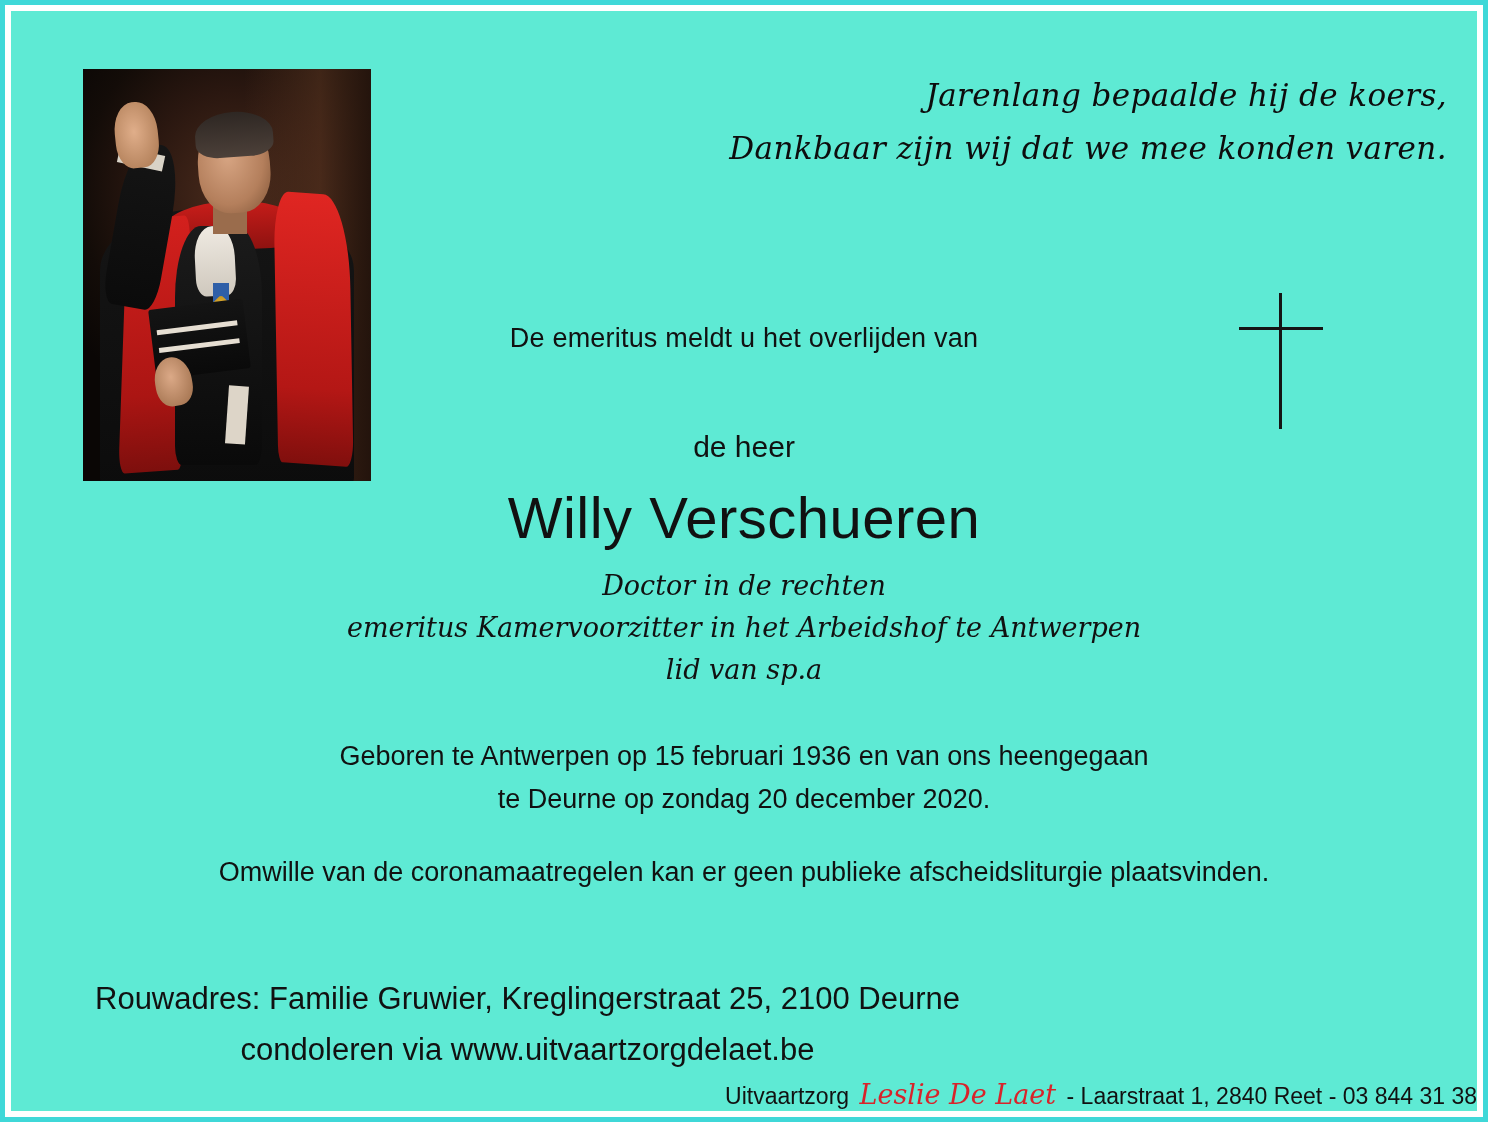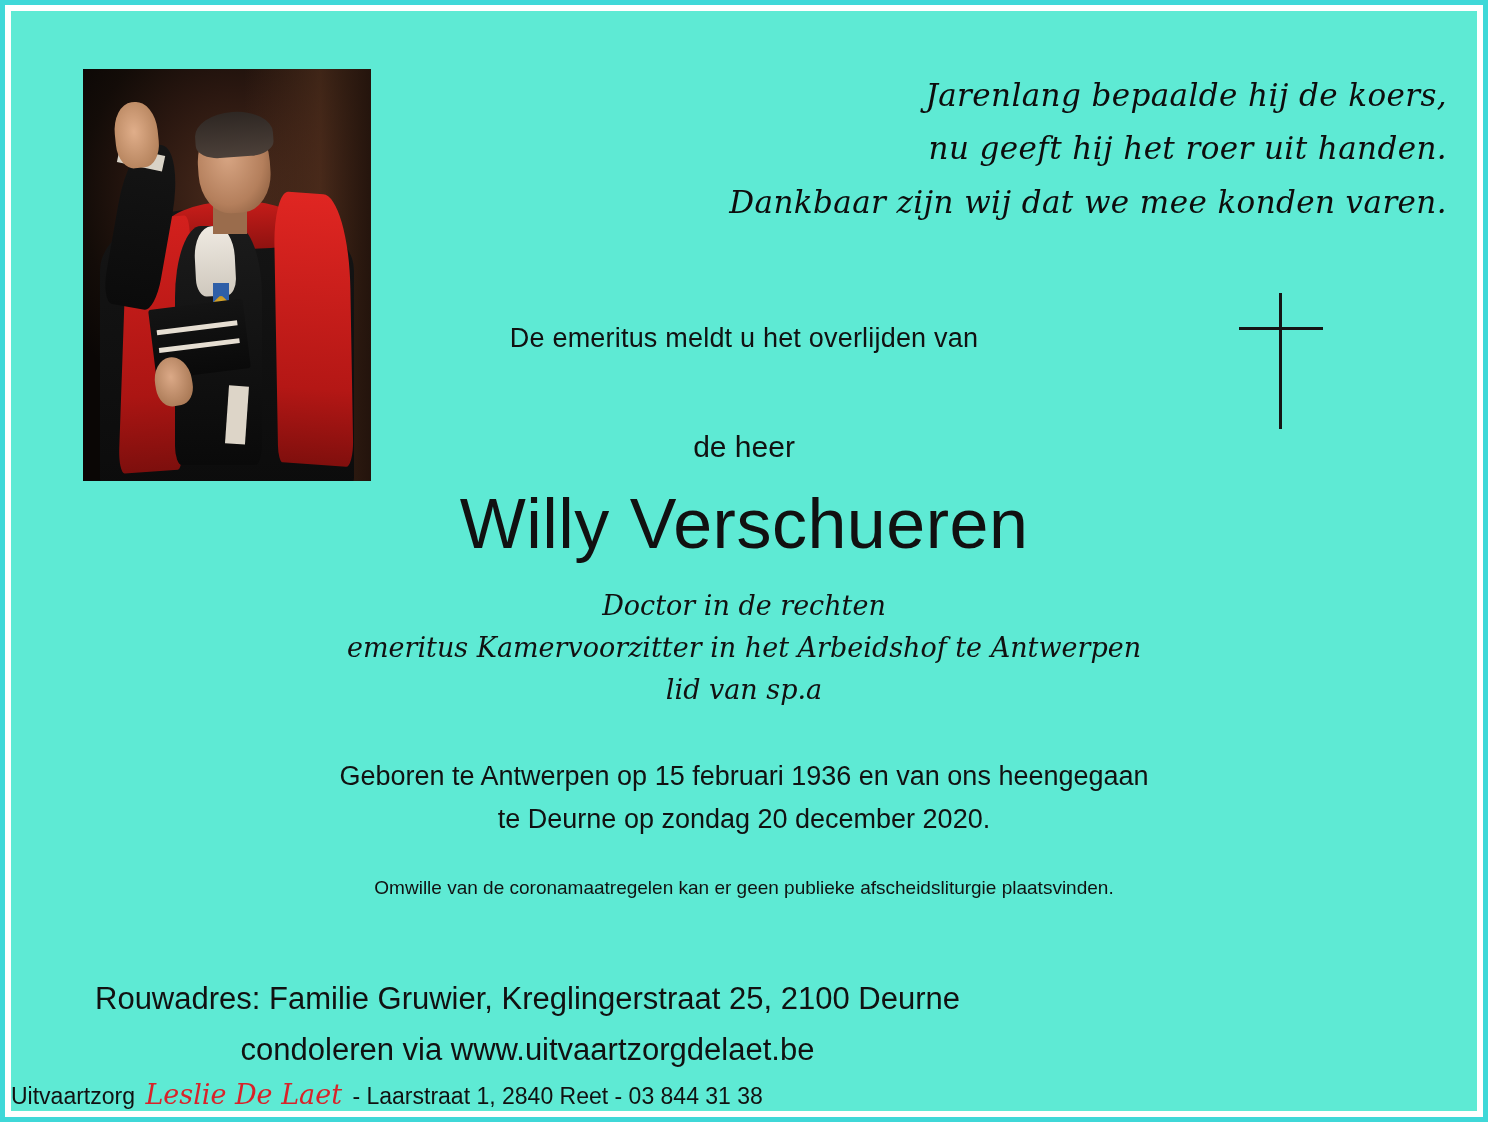--- a/index.html
+++ b/index.html
@@ -284,58 +284,58 @@
   .announce {
     font-size: 27px;
     letter-spacing: 0.2px;
     margin-bottom: 76px;
   }
   .honorific {
     font-size: 30px;
     margin-bottom: 20px;
   }
   .name {
-    font-size: 70px;
+    font-size: 58px;
     letter-spacing: 0.5px;
-    margin-bottom: 21px;
+    margin-bottom: 14px;
     font-weight: 400;
   }
   .titles {
     font-family: "DejaVu Serif", serif;
     font-style: italic;
     font-size: 27px;
     line-height: 1.55;
     margin-bottom: 44px;
   }
   .dates {
     font-size: 27px;
     line-height: 1.6;
     margin-bottom: 36px;
   }
   .notice {
-    font-size: 19px;
+    font-size: 27px;
   }
 
   
   .mourn {
     position: absolute;
     left: 84px;
     top: 962px;
     font-size: 31px;
     line-height: 1.65;
     text-align: center;
     color: #111;
   }
 
   .undertaker {
     position: absolute;
     left: 0;
     top: 1068px;
     width: 100%;
-    text-align: left;
+    text-align: right;
     font-size: 23px;
     color: #111;
     white-space: nowrap;
   }
   .undertaker .script {
     font-family: "DejaVu Serif", serif;
     font-style: italic;
     color: #d8232a;
     font-size: 27px;
     padding: 0 4px;
@@ -367,21 +367,20 @@
       <div class="p-book">
         <div class="p-book-line1"></div>
         <div class="p-book-line2"></div>
       </div>
       <div class="p-hand2"></div>
       <div class="p-white-strip"></div>
     </div>
 
     <div class="verse">
       <div>Jarenlang bepaalde hij de koers,</div>
-      <div>nu geeft hij het roer uit handen.</div>
       <div>Dankbaar zijn wij dat we mee konden varen.</div>
     </div>
 
     <div class="cross">
       <div class="v"></div>
       <div class="h"></div>
     </div>
 
     <div class="body-text">
       <div class="announce">De emeritus meldt u het overlijden van</div>

